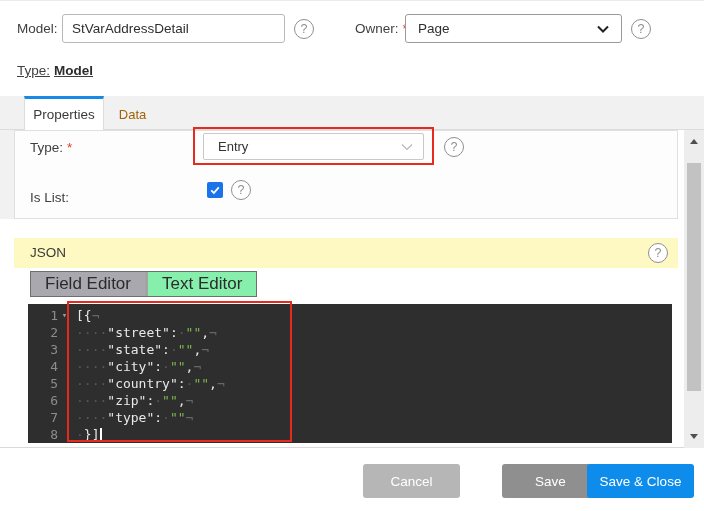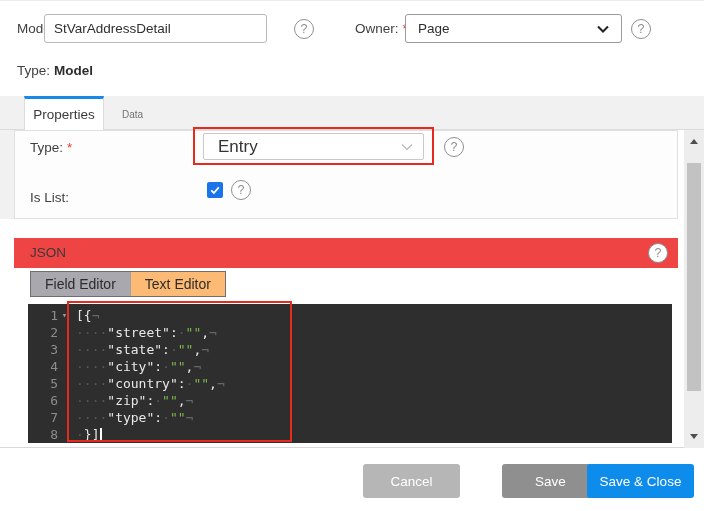--- a/index.html
+++ b/index.html
@@ -10,21 +10,21 @@
     background: #fff; overflow: hidden;
     border-top: 1px solid #ececec;
   }
   .abs { position: absolute; }
   .lbl { font-size: 13.5px; color: #3f3f3f; white-space: nowrap; }
   .req { color: #e0392e; margin-left: 4px; font-size: 13.5px; }
 
   
   .name-label { left: 17px; top: 20px; }
   .name-input {
-    left: 44px; top: 13px; width: 223px; height: 29px;
+    left: 62px; top: 13px; width: 223px; height: 29px;
     border: 1px solid #b9b9b9; border-radius: 3px;
     font-family: "Liberation Sans", sans-serif;
     font-size: 13.5px; color: #2f2f2f; padding: 0 9px; outline: none;
     background: #fff;
   }
   .help-icon {
     width: 20px; height: 20px; border-radius: 50%;
     border: 1.5px solid #8f8f8f; color: #8f8f8f;
     display: flex; align-items: center; justify-content: center;
     font-size: 12.5px; line-height: 1; cursor: pointer; background:#fff;
@@ -32,75 +32,75 @@
   .help-name { left: 294px; top: 18px; }
   .owner-label { left: 355px; top: 20px; }
   .owner-select {
     left: 405px; top: 13px; width: 217px; height: 29px;
     border: 1px solid #9a9a9a; border-radius: 3px; background: #fff;
     display: flex; align-items: center; padding: 12px 12px;
     font-size: 13.5px; color: #2f2f2f; cursor: pointer;
   }
   .owner-select .sel-text { flex: 1; }
   .help-owner { left: 631px; top: 18px; }
-  .type-model { left: 17px; top: 62px; font-size: 13.5px; color: #3f3f3f; }
+  .type-model { left: 17px; top: 62px; font-size: 13.5px; color: #3f3f3f; text-decoration: underline; }
   .type-model b { color: #2d2d2d; margin-left: 4px; }
 
   
   .tabstrip { left: 0; top: 95px; width: 704px; height: 34px;
     background: #f1f1f1; border-bottom: 1px solid #dcdcdc; }
   .tab-properties {
     left: 24px; top: 95px; width: 80px; height: 34px; z-index: 2;
     background: #fff; border-top: 3px solid #1989e8;
     border-left: 1px solid #dcdcdc; border-right: 1px solid #dcdcdc;
     display: flex; align-items: center; justify-content: center;
     font-size: 13.5px; color: #3a3a3a; cursor: pointer;
   }
   .tab-data {
     left: 104px; top: 98px; width: 57px; height: 31px;
     display: flex; align-items: center; justify-content: center;
-    font-size: 10px; color: #737373; cursor: pointer;
+    font-size: 13px; color: #a16207; cursor: pointer;
   }
 
   
   .gray-margin { left: 0; top: 129px; width: 14px; height: 89px; background: #f1f1f1; }
   .panel { left: 14px; top: 129px; width: 664px; height: 89px;
     background: #fdfdfd; border: 1px solid #e0e0e0; }
   .prop-type-label { left: 30px; top: 139px; }
   .entry-select {
     left: 203px; top: 132px; width: 221px; height: 27px;
     border: 1px solid #c9c9c9; border-radius: 2px; background: #fff;
     display: flex; align-items: center; padding: 0 10px 0 14px;
-    font-size: 17px; color: #333; cursor: pointer; z-index: 1;
+    font-size: 13px; color: #333; cursor: pointer; z-index: 1;
   }
   .entry-select .sel-text { flex: 1; }
   .redbox { border: 2px solid #e62b1e; z-index: 3; pointer-events: none; }
   .redbox-entry { left: 193px; top: 126px; width: 241px; height: 38px; }
   .help-type { left: 444px; top: 136px; }
   .islist-label { left: 30px; top: 189px; }
   .checkbox {
     left: 207px; top: 181px; width: 16px; height: 16px;
     background: #1a73e8; border-radius: 2px; cursor: pointer;
     display: flex; align-items: center; justify-content: center;
   }
   .help-islist { left: 231px; top: 179px; }
 
   
   .json-header { left: 14px; top: 237px; width: 664px; height: 30px;
-    background: #ef4444; }
+    background: #fef9c3; }
   .json-title { position: absolute; left: 16px; top: 0; line-height: 30px;
     font-size: 13.5px; color: #3a3a3a; }
   .help-json { position: absolute; right: 10px; top: 5px; }
 
   .toggle { left: 30px; top: 270px; height: 26px; display: flex;
     border: 1px solid #6e6e6e; }
   .tseg { height: 24px; line-height: 24px; padding: 0 14px;
-    font-size: 14px; color: #2c2c2c; cursor: pointer; white-space: nowrap; }
+    font-size: 17px; color: #2c2c2c; cursor: pointer; white-space: nowrap; }
   .tseg-field { background: #a8a8ae; }
-  .tseg-text { background: #fdba74; border-left: 1px solid #a3a3a3; }
+  .tseg-text { background: #86efac; border-left: 3px solid #a3a3a3; }
 
   
   .editor { left: 28px; top: 303px; width: 644px; height: 139px;
     background: #2e2e2e; overflow: hidden; cursor: text;
     font-family: "DejaVu Sans Mono", monospace; font-size: 13px;
     padding-top: 3px; }
   .code-line { display: flex; height: 17px; line-height: 17px; white-space: pre; }
   .gutter { width: 30px; text-align: right; color: #8c8c8c; flex: none; }
   .fold { width: 13px; text-align: center; color: #9a9a9a; font-size: 9px;
     flex: none; }

